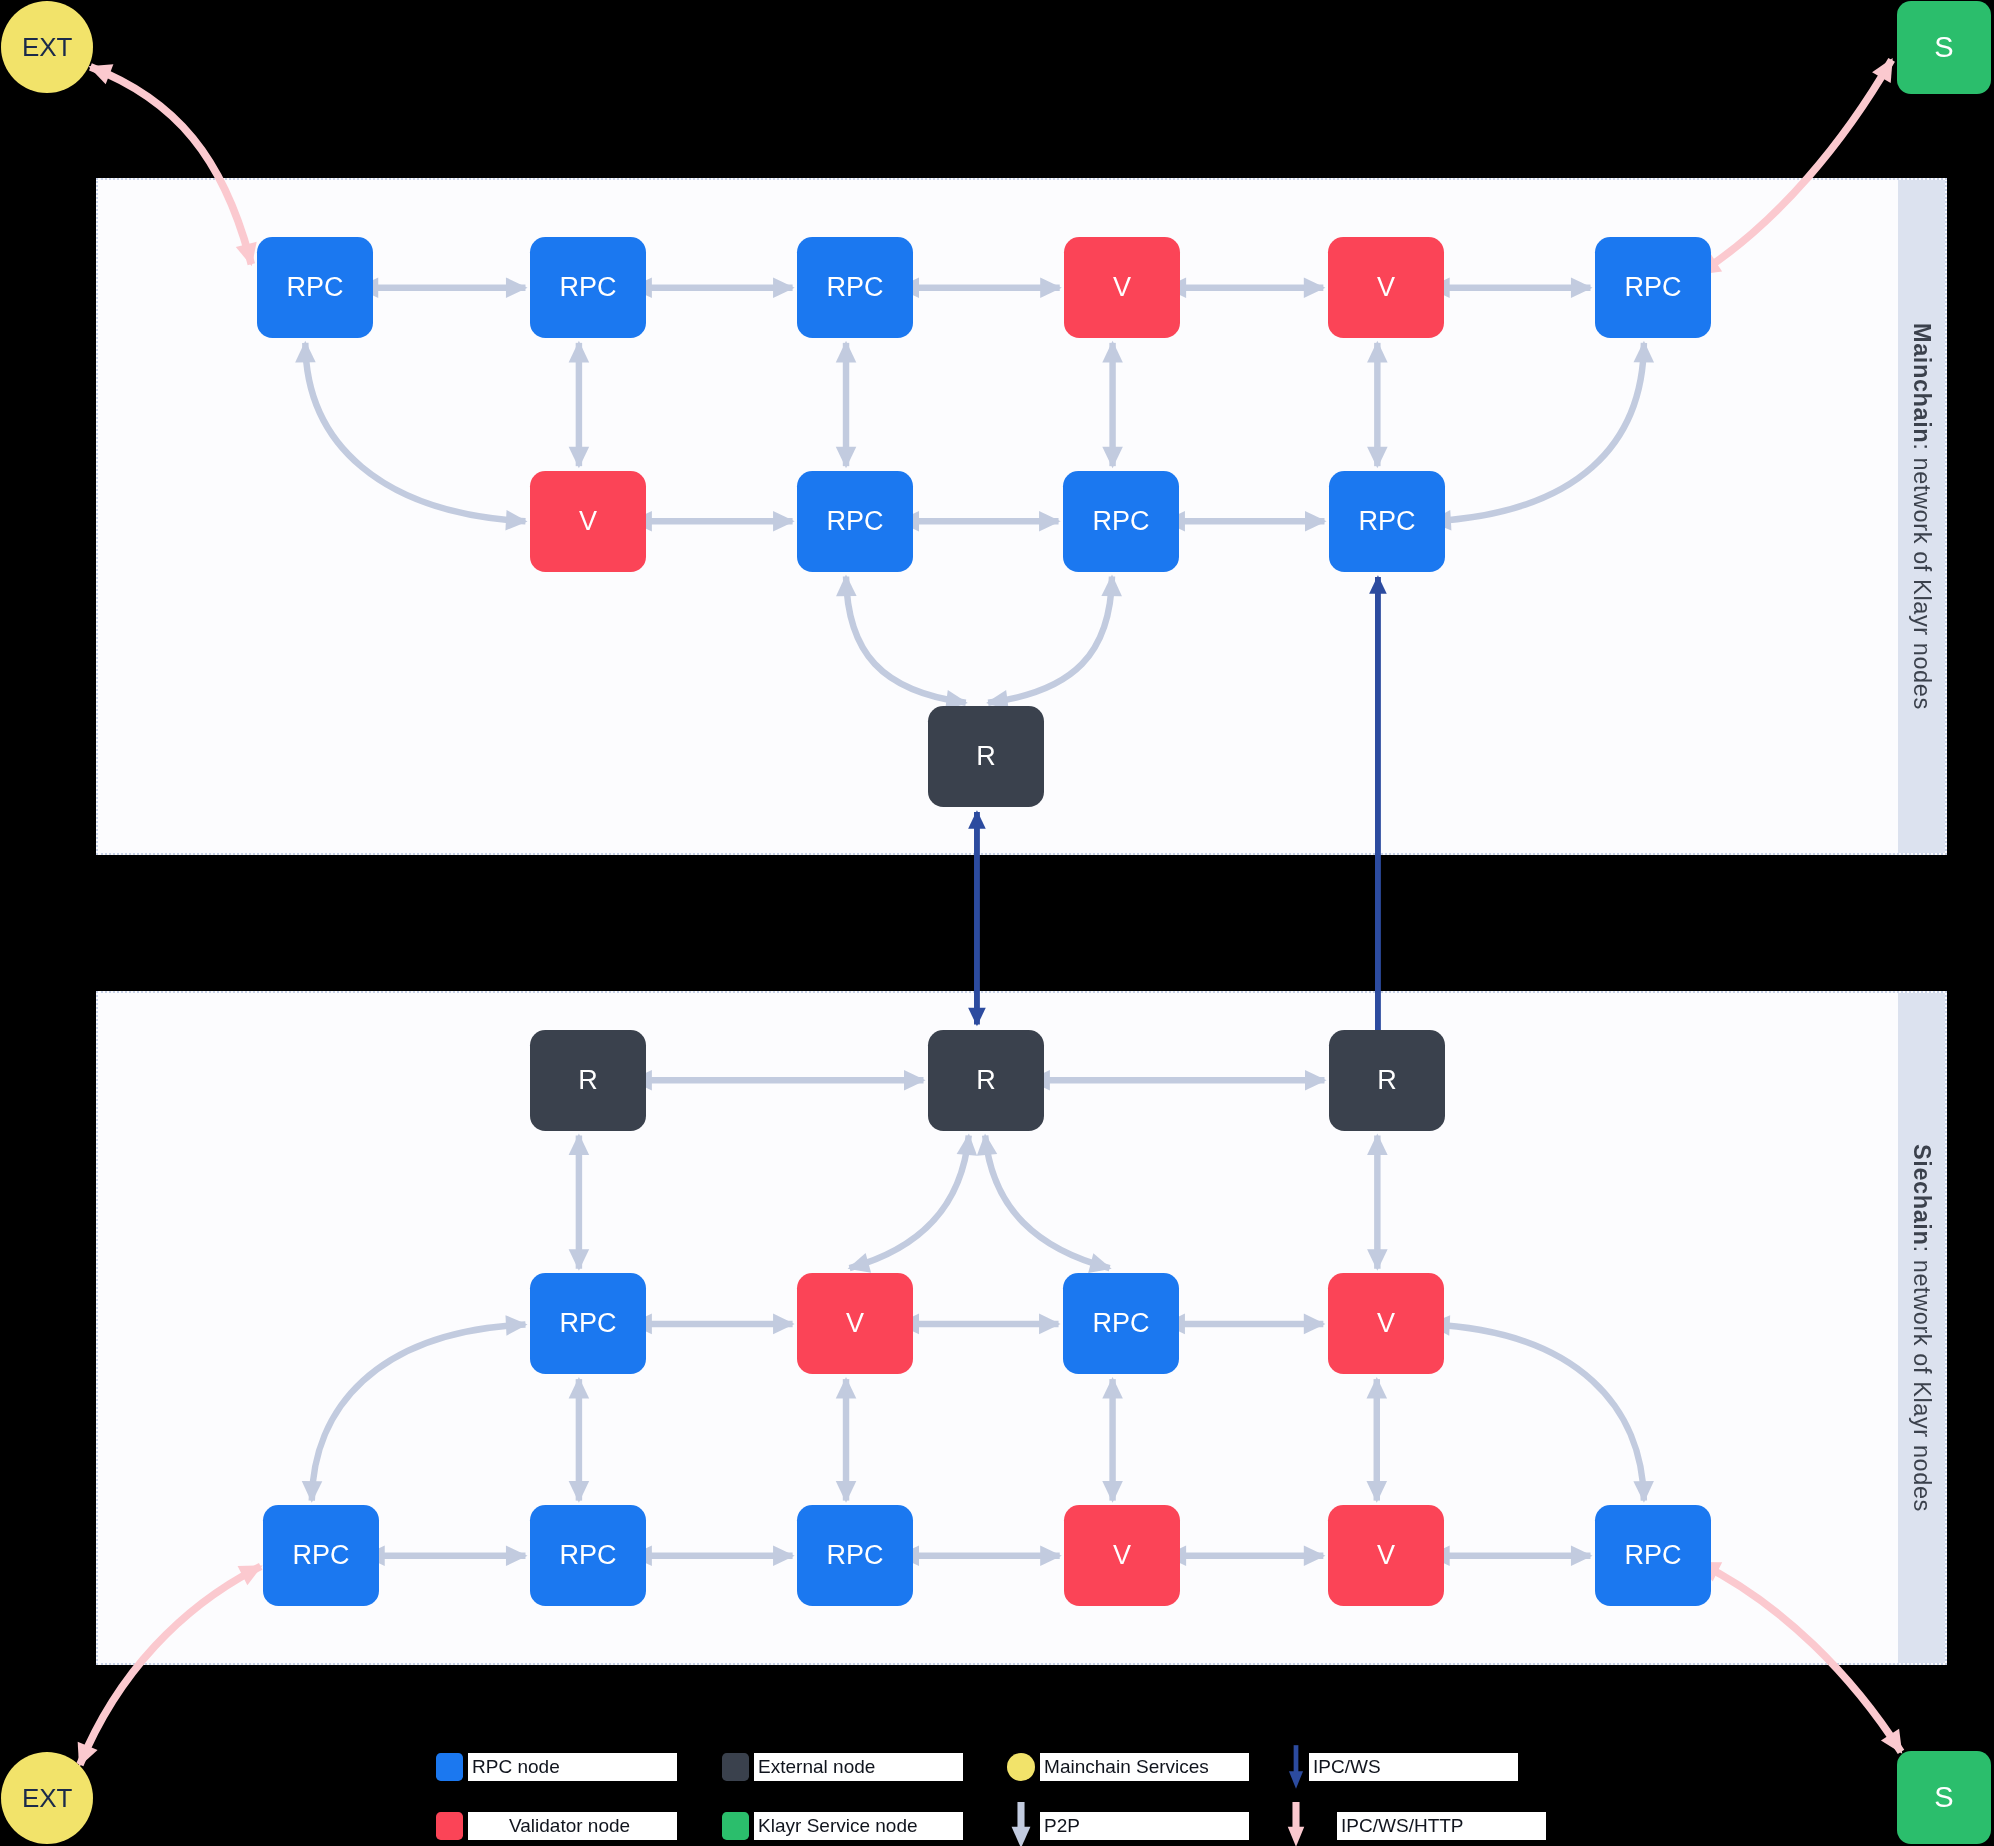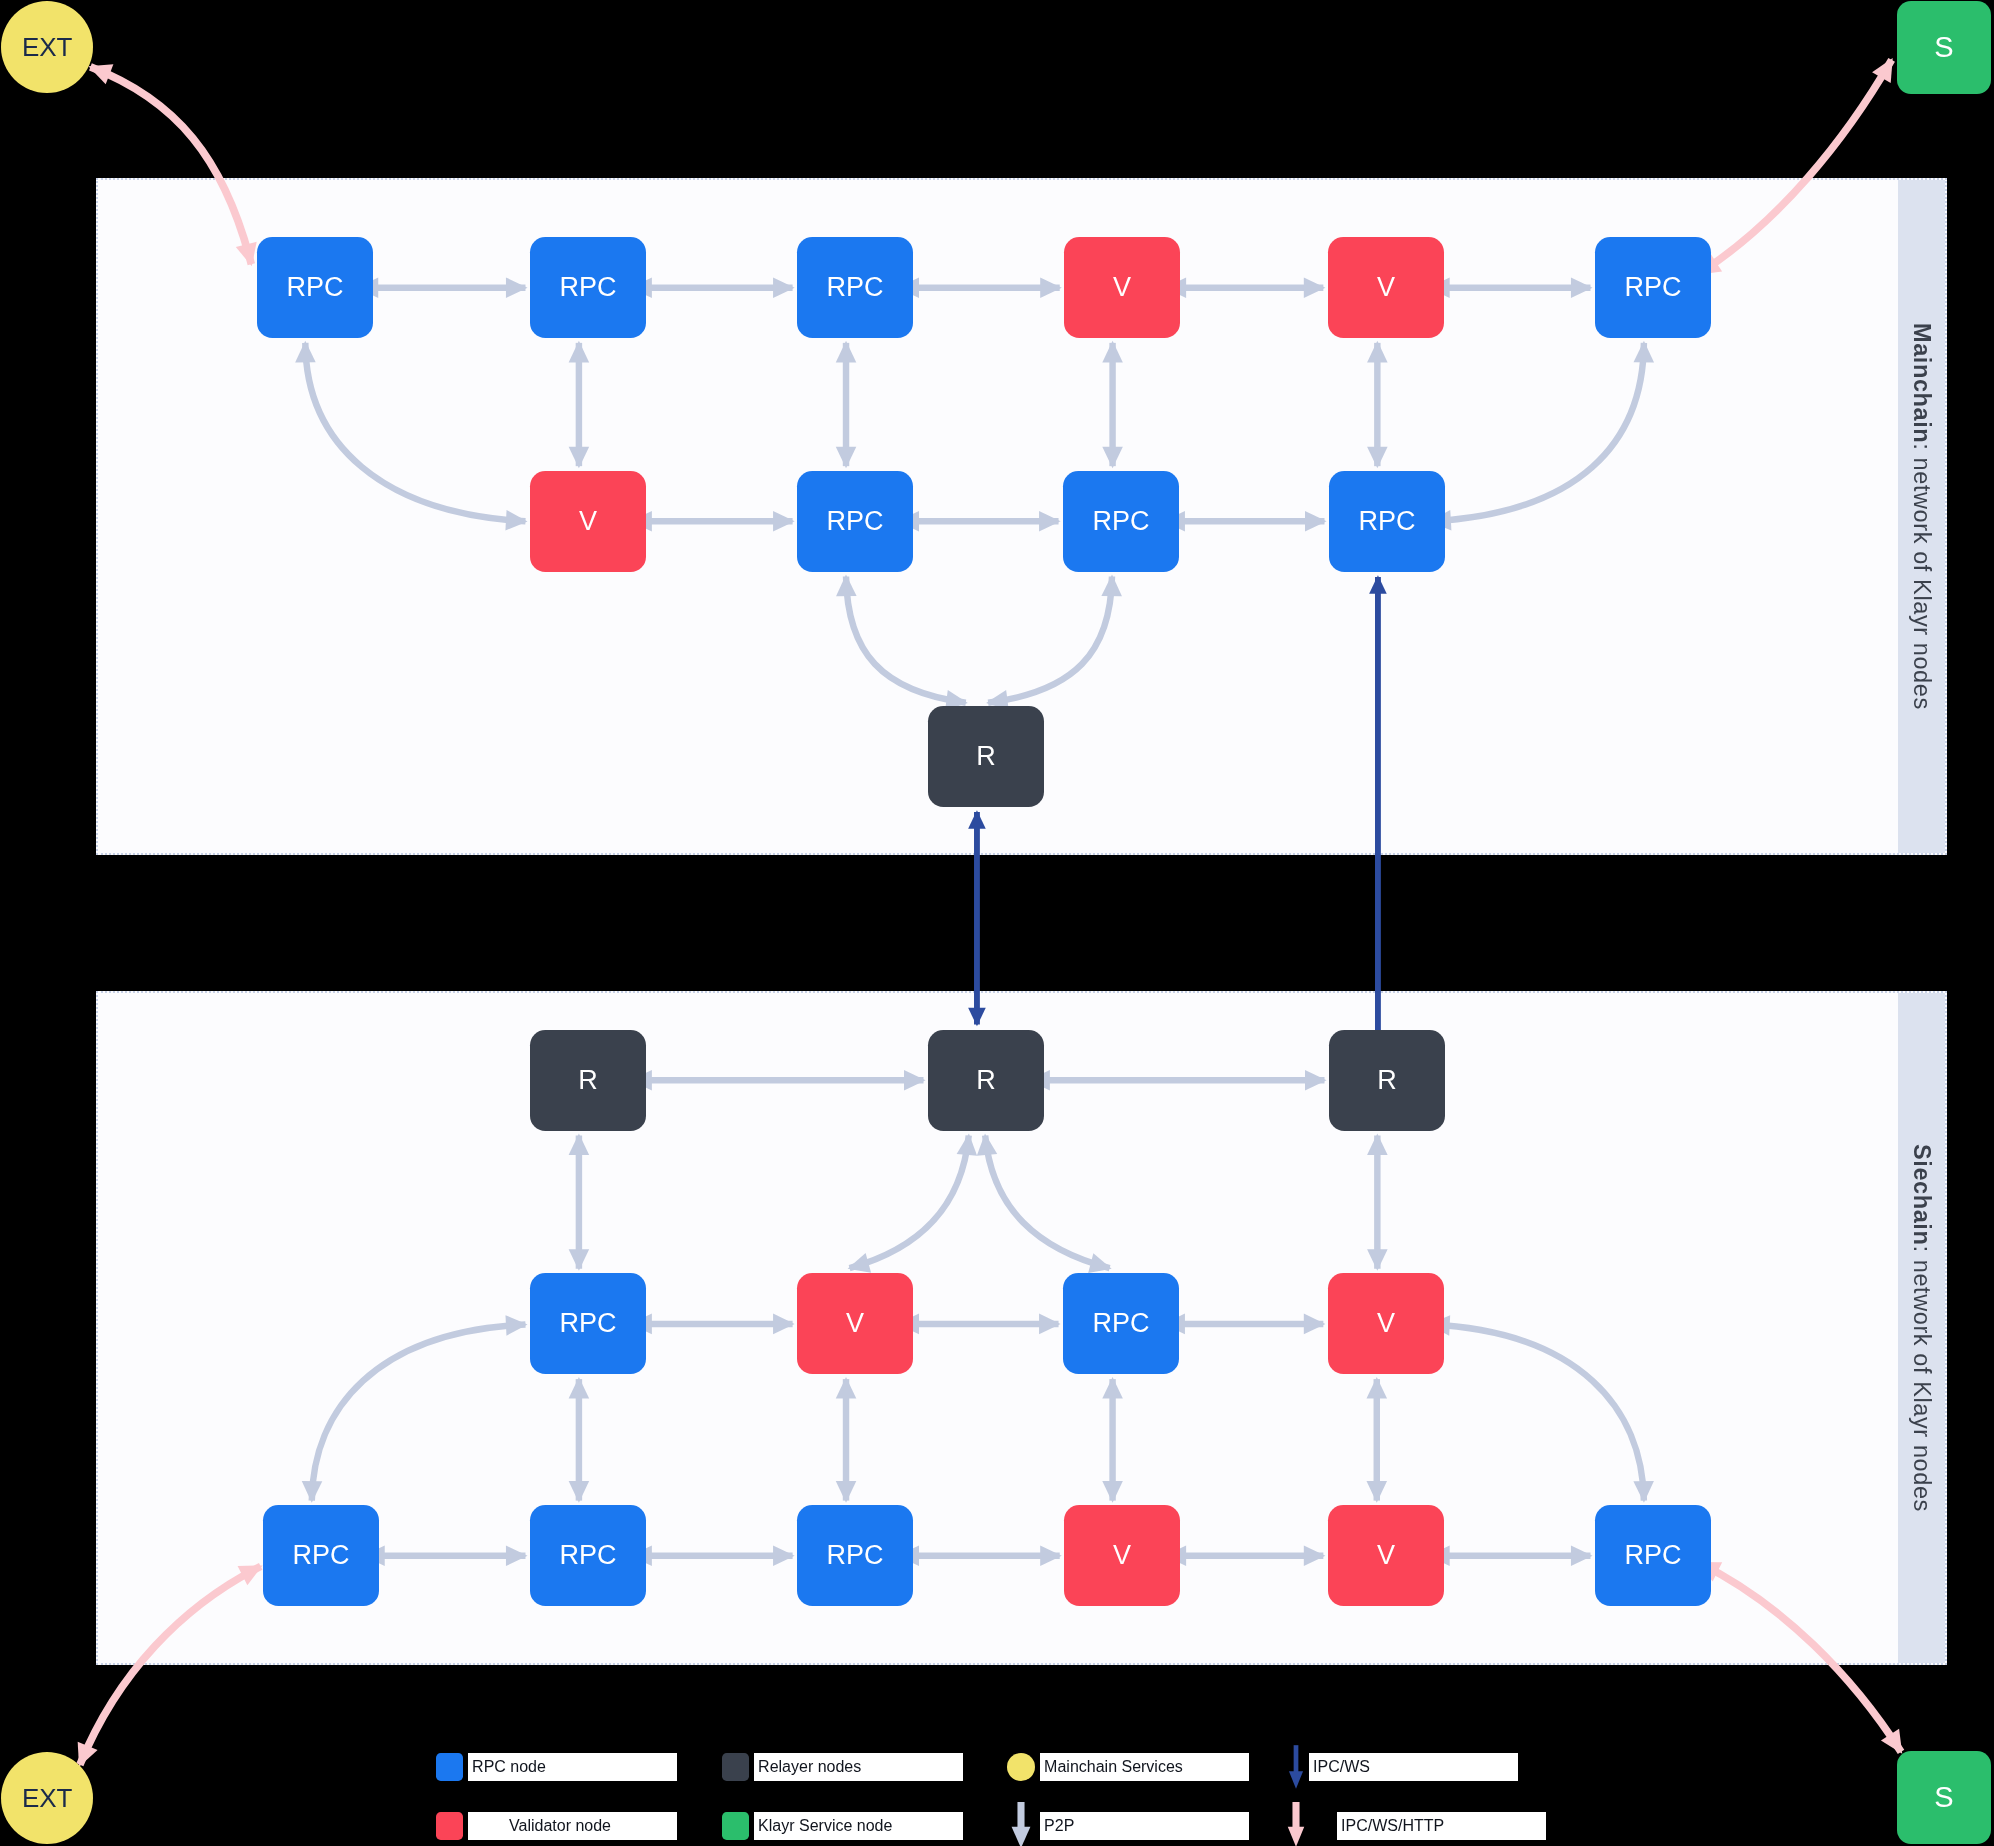--- a/index.html
+++ b/index.html
@@ -21,21 +21,21 @@
   .n-rel{background:#3A414D;}
   .ext-circle{position:absolute;width:92px;height:92px;border-radius:50%;background:#F2E36A;
               display:flex;align-items:center;justify-content:center;color:#1B2A4A;font-size:26px;z-index:3;}
   .service-box{position:absolute;width:94px;height:93px;border-radius:14px;background:#2BBE6C;
                display:flex;align-items:center;justify-content:center;color:#fff;font-size:29px;z-index:3;}
   
   #edges{position:absolute;left:0;top:0;z-index:2;pointer-events:none;}
   
   .lg-swatch{position:absolute;width:27px;height:28px;border-radius:4.7px;z-index:4;}
   .lg-circle{position:absolute;width:28px;height:28px;border-radius:50%;z-index:4;}
-  .lg-label{position:absolute;width:209px;height:28px;background:#FFFFFF;color:#10141D;font-size:16px;
+  .lg-label{position:absolute;width:209px;height:28px;background:#FFFFFF;color:#10141D;font-size:19px;
             line-height:28px;padding-left:4.1px;box-sizing:border-box;white-space:nowrap;z-index:4;}
   .lg-arrow{position:absolute;z-index:4;}
 </style>
 </head>
 <body>
 
 <div id="canvas">
 
   <div id="mainchain-panel" class="chain-panel">
     <div class="chain-strip">
@@ -146,21 +146,21 @@
   <div class="node n-val" style="left:1064px;top:1505px;">V</div>
   <div class="node n-val" style="left:1328px;top:1505px;">V</div>
   <div class="node n-rpc" style="left:1595px;top:1505px;">RPC</div>
 
   <div>
 
     <div class="lg-swatch" style="left:436px;top:1753px;background:#1B78F0;"></div>
     <div class="lg-label" style="left:468px;top:1753px;">RPC node</div>
 
     <div class="lg-swatch" style="left:722px;top:1753px;background:#3A414D;"></div>
-    <div class="lg-label" style="left:754px;top:1753px;">Relayer nodes</div>
+    <div class="lg-label" style="left:754px;top:1753px;">External node</div>
 
     <div class="lg-circle" style="left:1007px;top:1753px;background:#F2E36A;"></div>
     <div class="lg-label" style="left:1040px;top:1753px;">Mainchain Services</div>
 
     <svg class="lg-arrow" style="left:1283px;top:1744px;" width="26" height="46" viewBox="0 0 44 78">
       <line x1="22" y1="2" x2="22" y2="48" stroke="#2C4B9F" stroke-width="8"></line>
       <polygon points="10,46 34,46 22,76" fill="#2C4B9F"></polygon>
     </svg>
     <div class="lg-label" style="left:1309px;top:1753px;">IPC/WS</div>
 

